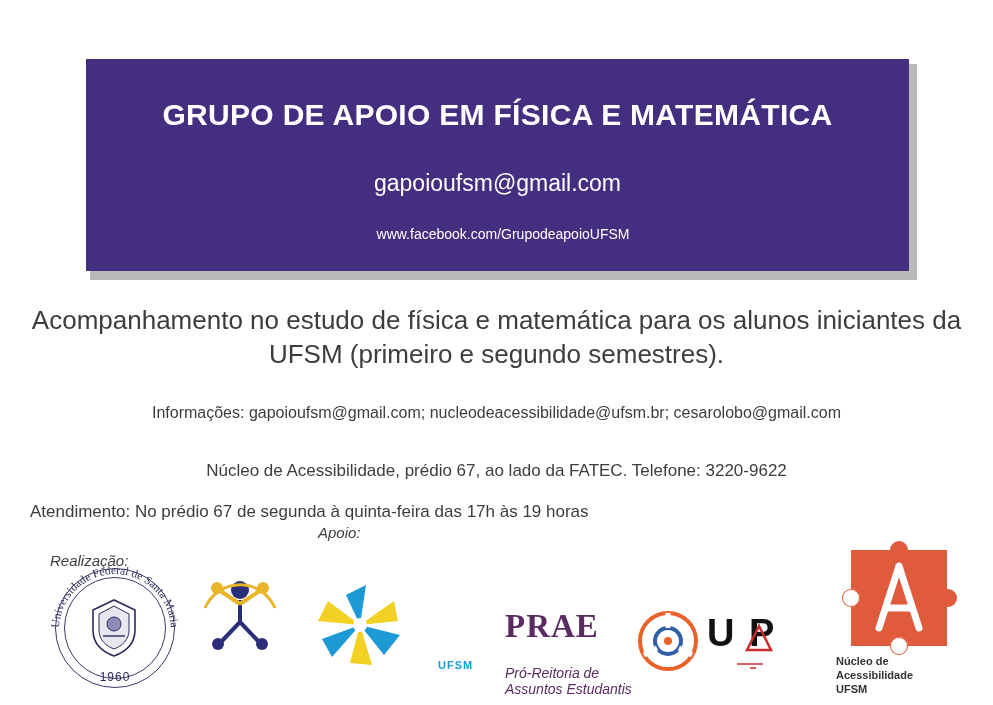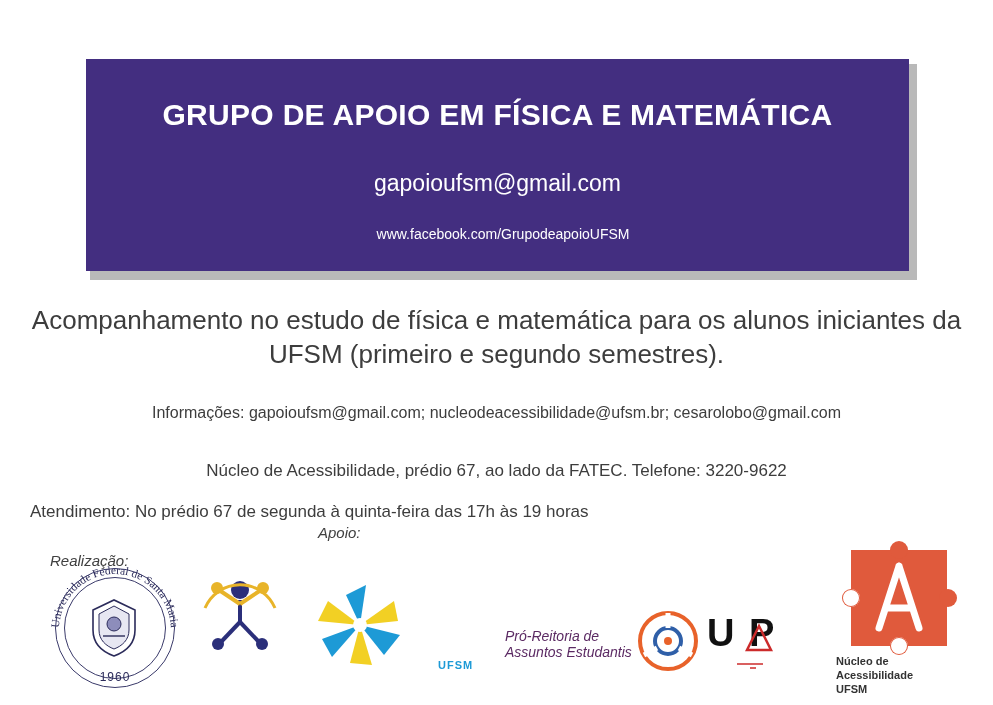--- a/index.html
+++ b/index.html
@@ -276,20 +276,21 @@
       <path d="M0,0 L12,40 L-10,38 Z" fill="#f2d024"></path>
       <path d="M0,0 L-28,32 L-38,14 Z" fill="#1d9ad6"></path>
       <path d="M0,0 L-42,-4 L-32,-24 Z" fill="#f2d024"></path>
       <circle cx="0" cy="0" r="7" fill="#ffffff"></circle>
     </g>
   </svg>
   <div class="anima-sub">UFSM</div>
 </div>
 
 <div class="logo" id="logo-prae">
+  <div class="prae-word">PRAE</div>
   <div class="prae-sub">Pró-Reitoria de Assuntos Estudantis</div>
 </div>
 
 <div class="logo" id="logo-ring">
   <svg viewBox="0 0 62 62" width="62" height="62">
     <circle cx="31" cy="31" r="28" fill="none" stroke="#e8622a" stroke-width="4"></circle>
     <circle cx="31" cy="31" r="13" fill="none" stroke="#2f5fa8" stroke-width="4"></circle>
     <path d="M31,3 L31,18" stroke="#ffffff" stroke-width="5"></path>
     <path d="M7,45 L20,38" stroke="#ffffff" stroke-width="5"></path>
     <path d="M55,45 L42,38" stroke="#ffffff" stroke-width="5"></path>

